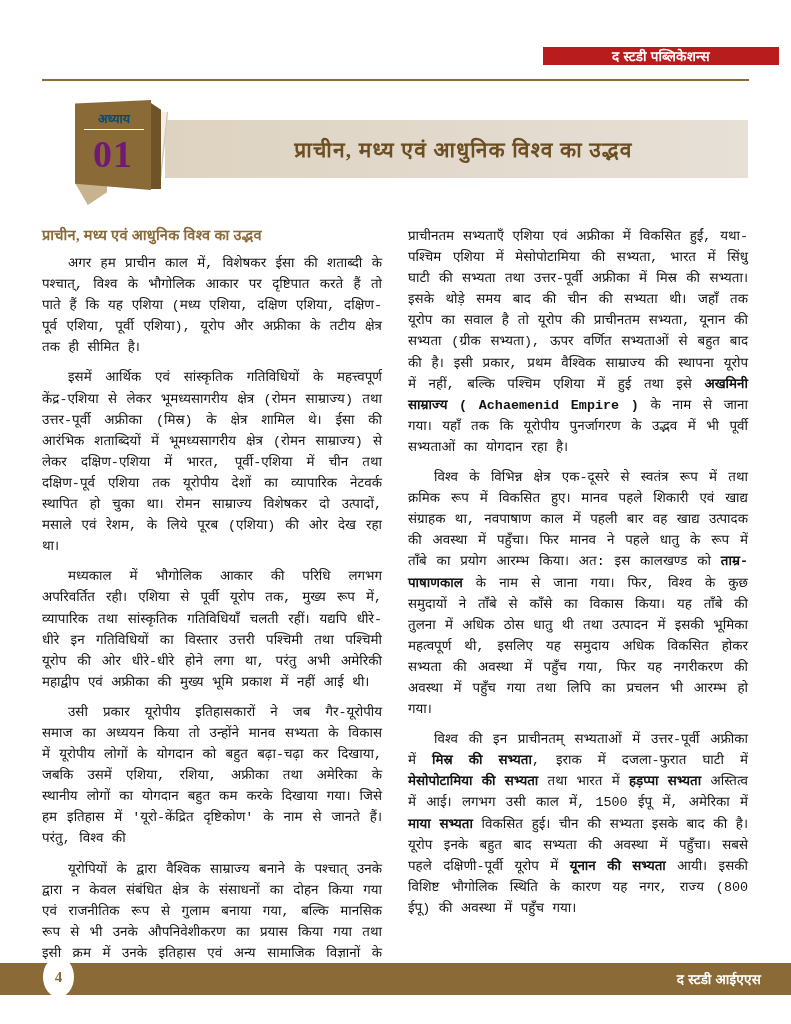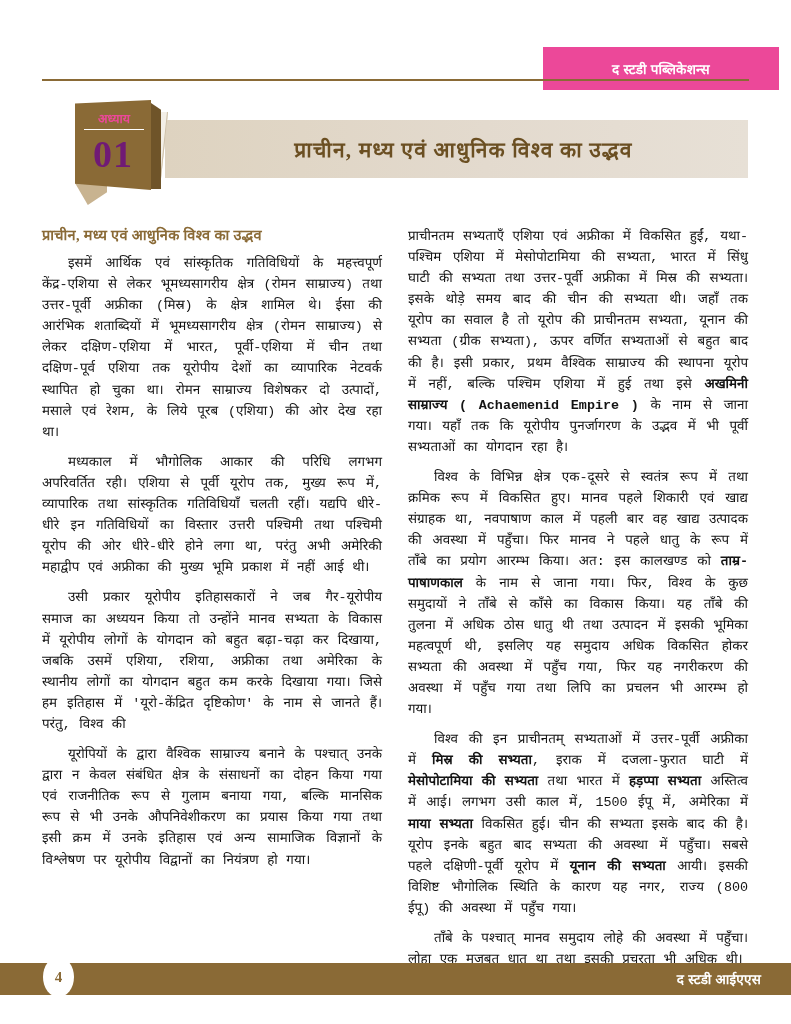--- a/index.html
+++ b/index.html
@@ -28,23 +28,23 @@
     position: absolute;
     left: 0;
     top: 0;
     width: 791px;
     height: 92px;
   }
   .publisher-tab {
     position: absolute;
     right: 12px;
     top: 47px;
-    height: 43px;
+    height: 18px;
     min-width: 236px;
-    background: #ec4899;
+    background: #b91c1c;
     color: #ffffff;
     font-family: "Liberation Sans", "DejaVu Sans", sans-serif;
     font-size: 13.5px;
     font-weight: bold;
     letter-spacing: 0.2px;
     display: flex;
     align-items: center;
     justify-content: center;
     padding: 0 16px;
     box-sizing: border-box;
@@ -128,21 +128,21 @@
     height: 88px;
     background: #6f5429;
     clip-path: polygon(0% 0%, 100% 10%, 100% 100%, 0% 100%);
   }
   .chapter-word {
     position: absolute;
     left: 84px;
     top: 12px;
     width: 60px;
     text-align: center;
-    color: #ec4899;
+    color: #0c4a6e;
     font-family: "Liberation Sans", "DejaVu Sans", sans-serif;
     font-size: 12.5px;
     font-weight: bold;
     padding-bottom: 3px;
     border-bottom: 1.6px solid #ffffff;
     line-height: 14px;
   }
   .chapter-number {
     position: absolute;
     left: 80px;
@@ -264,33 +264,33 @@
 
     <div class="chapter-word">अध्याय</div>
     <div class="chapter-number">01</div>
   </div>
 
   <div class="body-cols">
 
     <div class="col">
       <h2 class="section-heading">प्राचीन, मध्य एवं आधुनिक विश्व का उद्भव</h2>
 
+      <p class="para">अगर हम प्राचीन काल में, विशेषकर ईसा की शताब्दी के पश्चात्, विश्व के भौगोलिक आकार पर दृष्टिपात करते हैं तो पाते हैं कि यह एशिया (मध्य एशिया, दक्षिण एशिया, दक्षिण-पूर्व एशिया, पूर्वी एशिया), यूरोप और अफ्रीका के तटीय क्षेत्र तक ही सीमित है।</p>
       <p class="para">इसमें आर्थिक एवं सांस्कृतिक गतिविधियों के महत्त्वपूर्ण केंद्र-एशिया से लेकर भूमध्यसागरीय क्षेत्र (रोमन साम्राज्य) तथा उत्तर-पूर्वी अफ्रीका (मिस्र) के क्षेत्र शामिल थे। ईसा की आरंभिक शताब्दियों में भूमध्यसागरीय क्षेत्र (रोमन साम्राज्य) से लेकर दक्षिण-एशिया में भारत, पूर्वी-एशिया में चीन तथा दक्षिण-पूर्व एशिया तक यूरोपीय देशों का व्यापारिक नेटवर्क स्थापित हो चुका था। रोमन साम्राज्य विशेषकर दो उत्पादों, मसाले एवं रेशम, के लिये पूरब (एशिया) की ओर देख रहा था।</p>
       <p class="para">मध्यकाल में भौगोलिक आकार की परिधि लगभग अपरिवर्तित रही। एशिया से पूर्वी यूरोप तक, मुख्य रूप में, व्यापारिक तथा सांस्कृतिक गतिविधियाँ चलती रहीं। यद्यपि धीरे-धीरे इन गतिविधियों का विस्तार उत्तरी पश्चिमी तथा पश्चिमी यूरोप की ओर धीरे-धीरे होने लगा था, परंतु अभी अमेरिकी महाद्वीप एवं अफ्रीका की मुख्य भूमि प्रकाश में नहीं आई थी।</p>
       <p class="para">उसी प्रकार यूरोपीय इतिहासकारों ने जब गैर-यूरोपीय समाज का अध्ययन किया तो उन्होंने मानव सभ्यता के विकास में यूरोपीय लोगों के योगदान को बहुत बढ़ा-चढ़ा कर दिखाया, जबकि उसमें एशिया, रशिया, अफ्रीका तथा अमेरिका के स्थानीय लोगों का योगदान बहुत कम करके दिखाया गया। जिसे हम इतिहास में 'यूरो-केंद्रित दृष्टिकोण' के नाम से जानते हैं। परंतु, विश्व की</p>
       <p class="para">यूरोपियों के द्वारा वैश्विक साम्राज्य बनाने के पश्चात् उनके द्वारा न केवल संबंधित क्षेत्र के संसाधनों का दोहन किया गया एवं राजनीतिक रूप से गुलाम बनाया गया, बल्कि मानसिक रूप से भी उनके औपनिवेशीकरण का प्रयास किया गया तथा इसी क्रम में उनके इतिहास एवं अन्य सामाजिक विज्ञानों के विश्लेषण पर यूरोपीय विद्वानों का नियंत्रण हो गया।</p>
     </div>
 
     <div class="col">
       <p class="para" style="text-indent:0;">प्राचीनतम सभ्यताएँ एशिया एवं अफ्रीका में विकसित हुईं, यथा-पश्चिम एशिया में मेसोपोटामिया की सभ्यता, भारत में सिंधु घाटी की सभ्यता तथा उत्तर-पूर्वी अफ्रीका में मिस्र की सभ्यता। इसके थोड़े समय बाद की चीन की सभ्यता थी। जहाँ तक यूरोप का सवाल है तो यूरोप की प्राचीनतम सभ्यता, यूनान की सभ्यता (ग्रीक सभ्यता), ऊपर वर्णित सभ्यताओं से बहुत बाद की है। इसी प्रकार, प्रथम वैश्विक साम्राज्य की स्थापना यूरोप में नहीं, बल्कि पश्चिम एशिया में हुई तथा इसे <b>अखमिनी साम्राज्य ( Achaemenid Empire )</b> के नाम से जाना गया। यहाँ तक कि यूरोपीय पुनर्जागरण के उद्भव में भी पूर्वी सभ्यताओं का योगदान रहा है।</p>
 
 
       <p class="para">विश्व के विभिन्न क्षेत्र एक-दूसरे से स्वतंत्र रूप में तथा क्रमिक रूप में विकसित हुए। मानव पहले शिकारी एवं खाद्य संग्राहक था, नवपाषाण काल में पहली बार वह खाद्य उत्पादक की अवस्था में पहुँचा। फिर मानव ने पहले धातु के रूप में ताँबे का प्रयोग आरम्भ किया। अत: इस कालखण्ड को <b>ताम्र-पाषाणकाल</b> के नाम से जाना गया। फिर, विश्व के कुछ समुदायों ने ताँबे से काँसे का विकास किया। यह ताँबे की तुलना में अधिक ठोस धातु थी तथा उत्पादन में इसकी भूमिका महत्वपूर्ण थी, इसलिए यह समुदाय अधिक विकसित होकर सभ्यता की अवस्था में पहुँच गया, फिर यह नगरीकरण की अवस्था में पहुँच गया तथा लिपि का प्रचलन भी आरम्भ हो गया।</p>
       <p class="para">विश्व की इन प्राचीनतम् सभ्यताओं में उत्तर-पूर्वी अफ्रीका में <b>मिस्र की सभ्यता</b>, इराक में दजला-फुरात घाटी में <b>मेसोपोटामिया की सभ्यता</b> तथा भारत में <b>हड़प्पा सभ्यता</b> अस्तित्व में आई। लगभग उसी काल में, 1500 ईपू में, अमेरिका में <b>माया सभ्यता</b> विकसित हुई। चीन की सभ्यता इसके बाद की है। यूरोप इनके बहुत बाद सभ्यता की अवस्था में पहुँचा। सबसे पहले दक्षिणी-पूर्वी यूरोप में <b>यूनान की सभ्यता</b> आयी। इसकी विशिष्ट भौगोलिक स्थिति के कारण यह नगर, राज्य (800 ईपू) की अवस्था में पहुँच गया।</p>
-      <p class="para">ताँबे के पश्चात् मानव समुदाय लोहे की अवस्था में पहुँचा। लोहा एक मजबूत धातु था तथा इसकी प्रचुरता भी अधिक थी।</p>
     </div>
   </div>
 
   <div class="footer-bar">
     <div class="page-badge">4</div>
     <div class="footer-brand">द स्टडी आईएएस</div>
   </div>
 
 </div>
 

